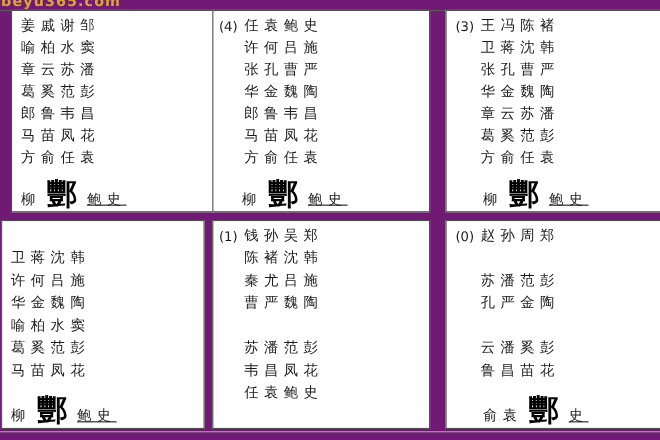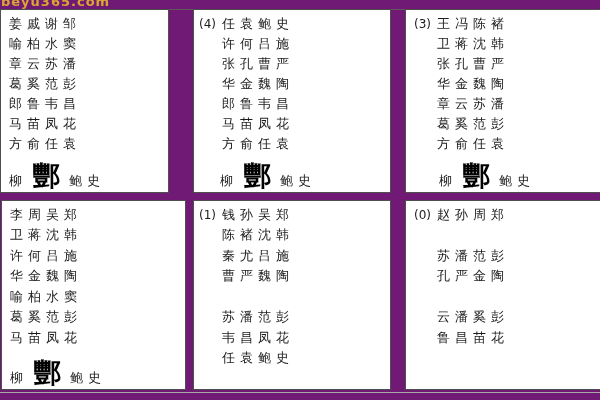--- a/index.html
+++ b/index.html
@@ -4,21 +4,21 @@
 <style>
   html,body{margin:0;padding:0;background:#fff;}
   .stage{position:relative;width:600px;height:400px;overflow:hidden;background:#701a75;
          font-family:"DejaVu Sans",sans-serif;}
   .watermark{position:absolute;top:-6px;left:1px;font-size:13px;font-weight:bold;
              color:#d9a733;letter-spacing:1px;white-space:nowrap;}
   .rule{position:absolute;left:0;width:600px;height:1px;}
   .rule.top{top:9px;background:#5a5a5a;}
   .rule.bottom{top:392px;background:#a8a8a8;}
   .panel{position:absolute;border:1px solid #4f4f4f;background:#fff;box-sizing:border-box;}
-  .p1{left:0;  top:9px;  width:169px;height:184px;}
+  .p1{left:10px;  top:9px;  width:185px;height:184px;}
   .p2{left:193px;top:9px;  width:198px;height:184px;}
   .p3{left:405px;top:9px;  width:200px;height:184px;}
   .p4{left:1px;  top:200px;width:185px;height:190px;}
   .p5{left:193px;top:200px;width:198px;height:190px;}
   .p6{left:405px;top:200px;width:200px;height:190px;}
   .row{position:absolute;height:16px;font-size:13px;letter-spacing:5px;color:#1c1c1c;
        white-space:nowrap;line-height:15px;}
   .plabel{position:absolute;font-size:12px;color:#1c1c1c;letter-spacing:0;white-space:nowrap;}
   
   .pt .r1{top:6px;} .pt .r2{top:26px;} .pt .r3{top:46px;} .pt .r4{top:66px;}
@@ -35,21 +35,21 @@
   .p2 .plabel,.p5 .plabel{left:5px;}
   .p3 .plabel,.p6 .plabel{left:8px;}
   
   .brow{position:absolute;bottom:2px;white-space:nowrap;}
   .p1 .brow,.p4 .brow{left:8px;}
   .p2 .brow{left:26px;}
   .p3 .brow,.p6 .brow{left:33px;}
   .brow .sm{font-size:13px;letter-spacing:5px;color:#1c1c1c;}
   .brow .big{font-size:27px;font-weight:bold;color:#000;line-height:1;
              margin-left:6px;letter-spacing:0;}
-  .brow .post{margin-left:9px;}
+  .brow .post{margin-left:9px;text-decoration:underline;}
 </style>
 </head>
 <body>
 
 <div class="stage">
 
   <div class="watermark">beyu365.com</div>
   <div class="rule top"></div>
   <div class="rule bottom"></div>
 
@@ -88,21 +88,20 @@
     <div class="row r4">华金魏陶</div>
     <div class="row r5">章云苏潘</div>
     <div class="row r6">葛奚范彭</div>
     <div class="row r7">方俞任袁</div>
     <div class="brow">
       <span class="sm">柳</span><span class="big">酆</span><span class="sm post">鲍史</span>
     </div>
   </div>
 
   <div class="panel p4 pb">
-    <div class="row r1">李周吴郑</div>
     <div class="row r2">卫蒋沈韩</div>
     <div class="row r3">许何吕施</div>
     <div class="row r4">华金魏陶</div>
     <div class="row r5">喻柏水窦</div>
     <div class="row r6">葛奚范彭</div>
     <div class="row r7">马苗凤花</div>
     <div class="brow">
       <span class="sm">柳</span><span class="big">酆</span><span class="sm post">鲍史</span>
     </div>
   </div>
@@ -118,15 +117,18 @@
     <div class="row r8">任袁鲍史</div>
   </div>
 
   <div class="panel p6 pb">
     <div class="plabel">(0)</div>
     <div class="row r1">赵孙周郑</div>
     <div class="row r3">苏潘范彭</div>
     <div class="row r4">孔严金陶</div>
     <div class="row r6">云潘奚彭</div>
     <div class="row r7">鲁昌苗花</div>
+    <div class="brow">
+      <span class="sm">俞袁</span><span class="big">酆</span><span class="sm post">史</span>
+    </div>
   </div>
 
 </div>
 
 </body></html>

